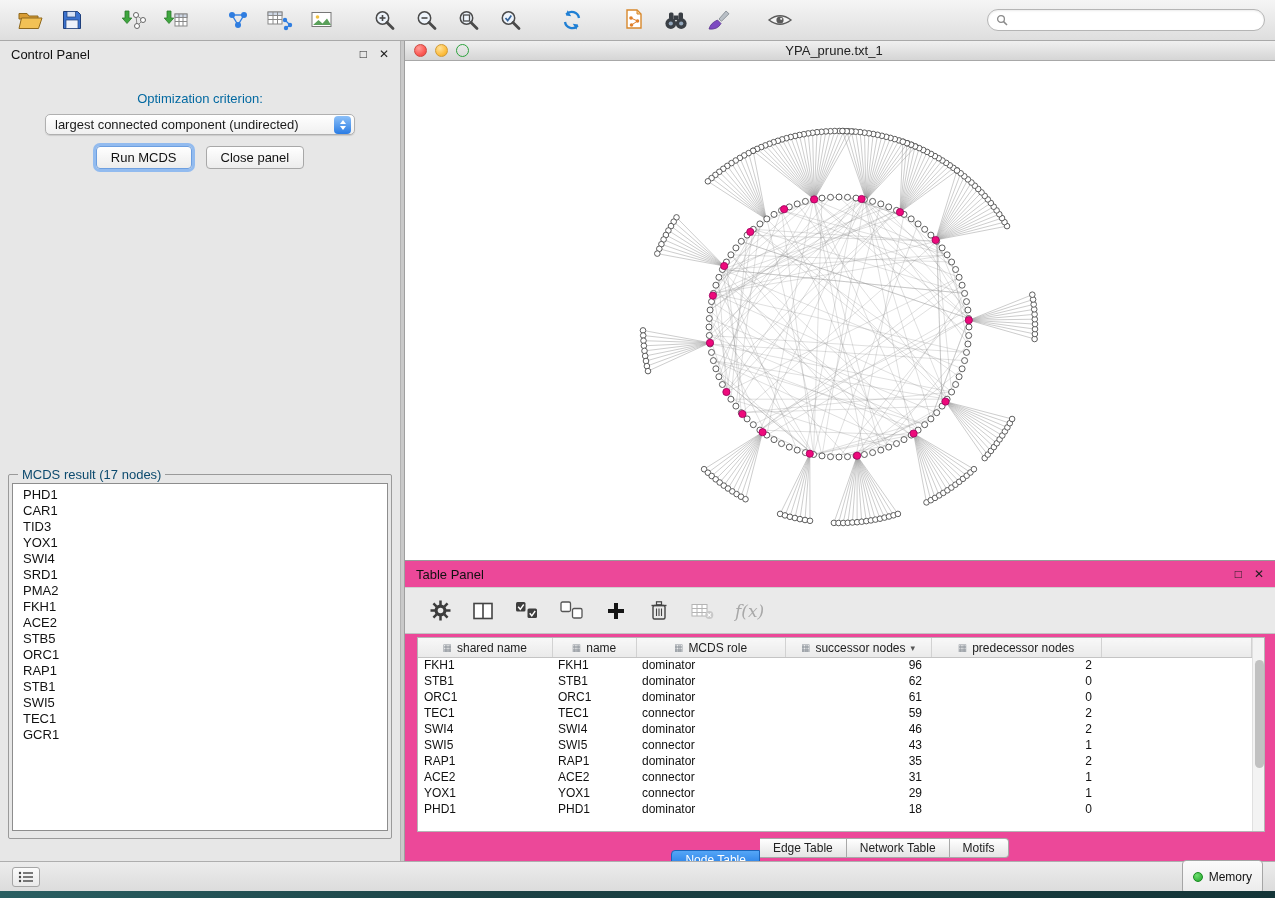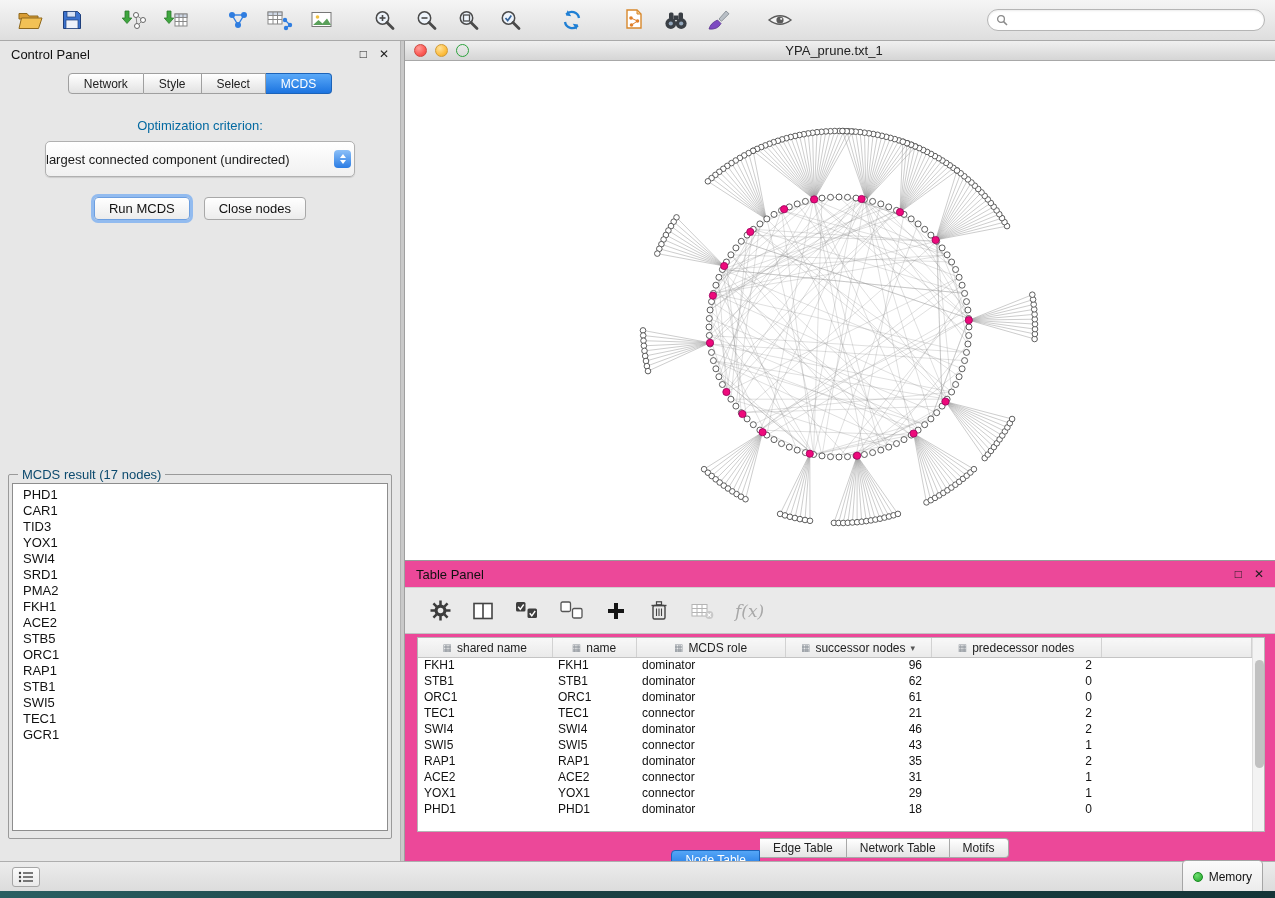--- a/index.html
+++ b/index.html
@@ -21,26 +21,26 @@
   .panel-header{height:26px;display:flex;align-items:center;padding:0 11px;font-size:13px;color:#111;flex:0 0 auto;}
   .win-icons{margin-left:auto;display:flex;gap:12px;align-items:center;}
   .win-icon{font-size:12px;font-weight:bold;color:#1d1d1d;line-height:1;}
   .cp-tabs{display:flex;justify-content:center;margin-top:6px;flex:0 0 auto;}
   .cp-tab{height:21px;padding:0 15px;display:flex;align-items:center;font-size:12px;background:linear-gradient(#ffffff,#e2e2e2);border:1px solid #9f9f9f;border-left:none;color:#222;}
   .cp-tab:first-child{border-left:1px solid #9f9f9f;border-radius:4px 0 0 4px;}
   .cp-tab:last-child{border-radius:0 4px 4px 0;}
   .cp-tab.active{background:linear-gradient(#5aa9f8,#1c74e0);color:#fff;border-color:#1c63b8;}
   .cp-page{flex:1;margin:0 8px 22px 8px;display:flex;flex-direction:column;align-items:center;min-height:0;}
   .opt-label{margin-top:24px;font-size:13px;color:#0369a1;}
-  .mac-select{margin-top:8px;width:310px;height:36px;background:linear-gradient(#ffffff,#f0f0f0);border:1px solid #b0b0b0;border-radius:5px;display:flex;align-items:center;font-size:13px;box-shadow:0 1px 1px rgba(0,0,0,.12);}
+  .mac-select{margin-top:8px;width:310px;height:21px;background:linear-gradient(#ffffff,#f0f0f0);border:1px solid #b0b0b0;border-radius:5px;display:flex;align-items:center;padding-left:9px;font-size:13px;box-shadow:0 1px 1px rgba(0,0,0,.12);}
   .mac-select .sel-text{flex:1;white-space:nowrap;overflow:hidden;}
   .stepper{margin:0 3px 0 4px;width:17px;height:18px;border-radius:4px;background:linear-gradient(#8cc0f8,#2a7ce4);display:flex;flex-direction:column;align-items:center;justify-content:center;gap:2px;flex:0 0 auto;}
   .tri-up{width:0;height:0;border-left:3.5px solid transparent;border-right:3.5px solid transparent;border-bottom:4px solid #fff;}
   .tri-down{width:0;height:0;border-left:3.5px solid transparent;border-right:3.5px solid transparent;border-top:4px solid #fff;}
-  .btn-row{margin-top:20px;display:flex;gap:14px;}
+  .btn-row{margin-top:11px;display:flex;gap:14px;}
   .mac-btn{height:23px;padding:0 14px;background:linear-gradient(#ffffff,#ececec);border:1px solid #a8a8a8;border-radius:4px;font-size:13px;color:#111;font-family:inherit;}
   .mac-btn.focused{box-shadow:0 0 0 3px rgba(110,168,242,.7);border-color:#6d9fe0;}
   fieldset.result-box{margin-top:auto;width:100%;height:372px;border:1px solid #9a9a9a;border-radius:2px;padding:1px 3px 3px 3px;background:transparent;}
   fieldset.result-box legend{font-size:13px;padding:0 4px;margin-left:6px;color:#0c4a6e;}
   .result-list{width:100%;height:348px;background:#fff;border:1px solid #8d8d8d;overflow:hidden;padding:3px 0 0 10px;}
   .result-item{font-size:13px;line-height:16px;color:#111;}
 
   
   .right-area{flex:1;display:flex;flex-direction:column;min-width:0;background:#dadada;}
   .net-window{height:520px;display:flex;flex-direction:column;border-bottom:1px solid #999;flex:0 0 auto;}
@@ -264,38 +264,32 @@
   <div class="main">
 
     <div class="control-panel">
       <div class="panel-header">
         <span>Control Panel</span>
         <span class="win-icons">
           <span class="win-icon">□</span>
           <span class="win-icon">✕</span>
         </span>
       </div>
-      <div class="cp-tabs" id="cp-tabs">
-          <div class="cp-tab">Network</div>
-          <div class="cp-tab">Style</div>
-          <div class="cp-tab">Select</div>
-          <div class="cp-tab active">MCDS</div>
-        </div>
       <div class="cp-page">
         <div class="opt-label">Optimization criterion:</div>
         <div class="mac-select">
           <span class="sel-text">largest connected component (undirected)</span>
           <span class="stepper">
               <span class="tri-up"></span>
               <span class="tri-down"></span>
             </span>
         </div>
         <div class="btn-row">
           <button class="mac-btn focused">Run MCDS</button>
-          <button class="mac-btn">Close nodes</button>
+          <button class="mac-btn">Close panel</button>
         </div>
         <fieldset class="result-box">
           <legend>MCDS result (17 nodes)</legend>
           <div class="result-list" id="result-list">
               <div class="result-item">PHD1</div>
               <div class="result-item">CAR1</div>
               <div class="result-item">TID3</div>
               <div class="result-item">YOX1</div>
               <div class="result-item">SWI4</div>
               <div class="result-item">SRD1</div>
@@ -752,21 +746,21 @@
                   <td>ORC1</td>
                   <td>dominator</td>
                   <td class="num">61</td>
                   <td class="num">0</td>
                   <td></td>
                 </tr>
                 <tr>
                   <td>TEC1</td>
                   <td>TEC1</td>
                   <td>connector</td>
-                  <td class="num">21</td>
+                  <td class="num">59</td>
                   <td class="num">2</td>
                   <td></td>
                 </tr>
                 <tr>
                   <td>SWI4</td>
                   <td>SWI4</td>
                   <td>dominator</td>
                   <td class="num">46</td>
                   <td class="num">2</td>
                   <td></td>

